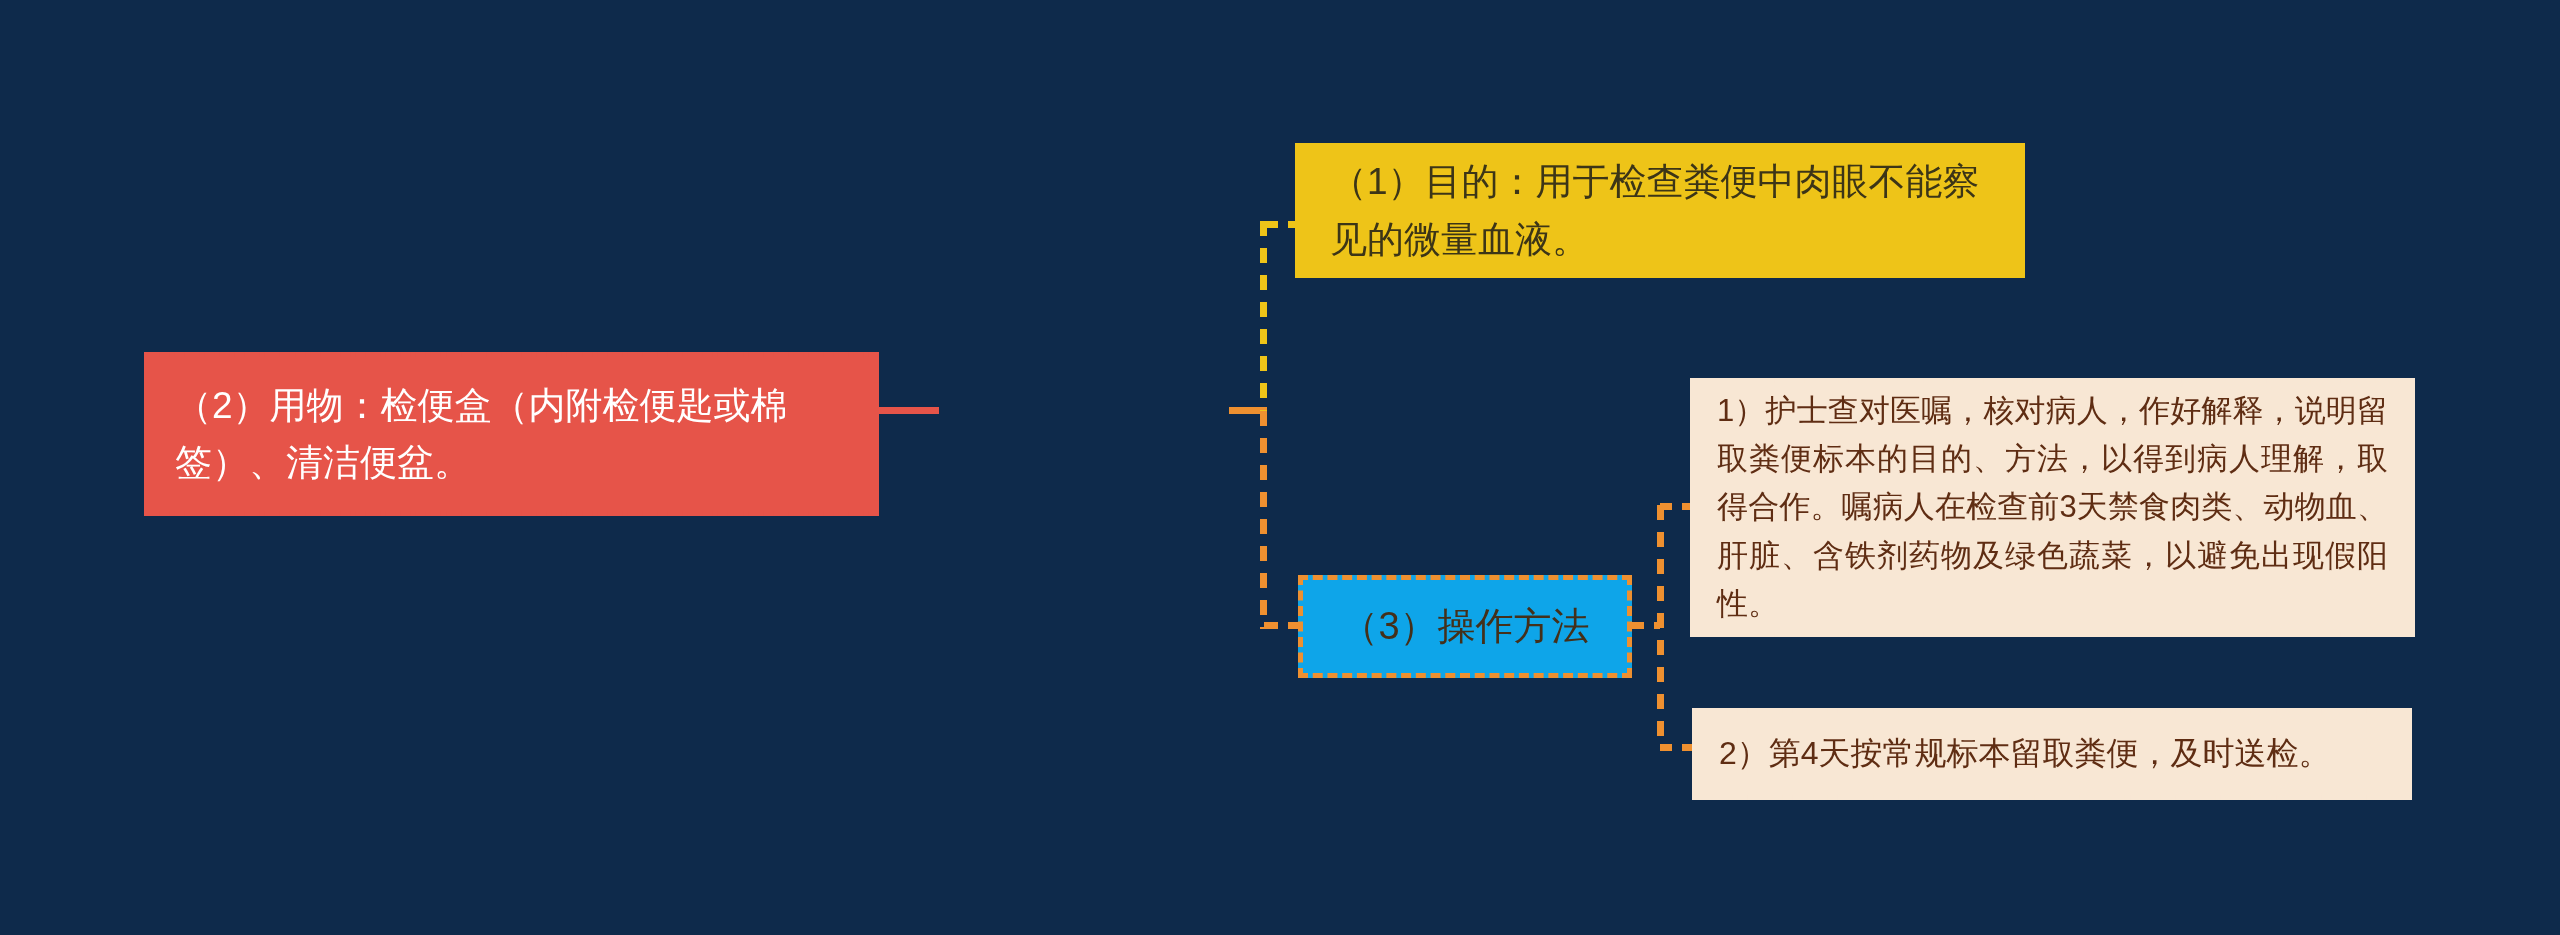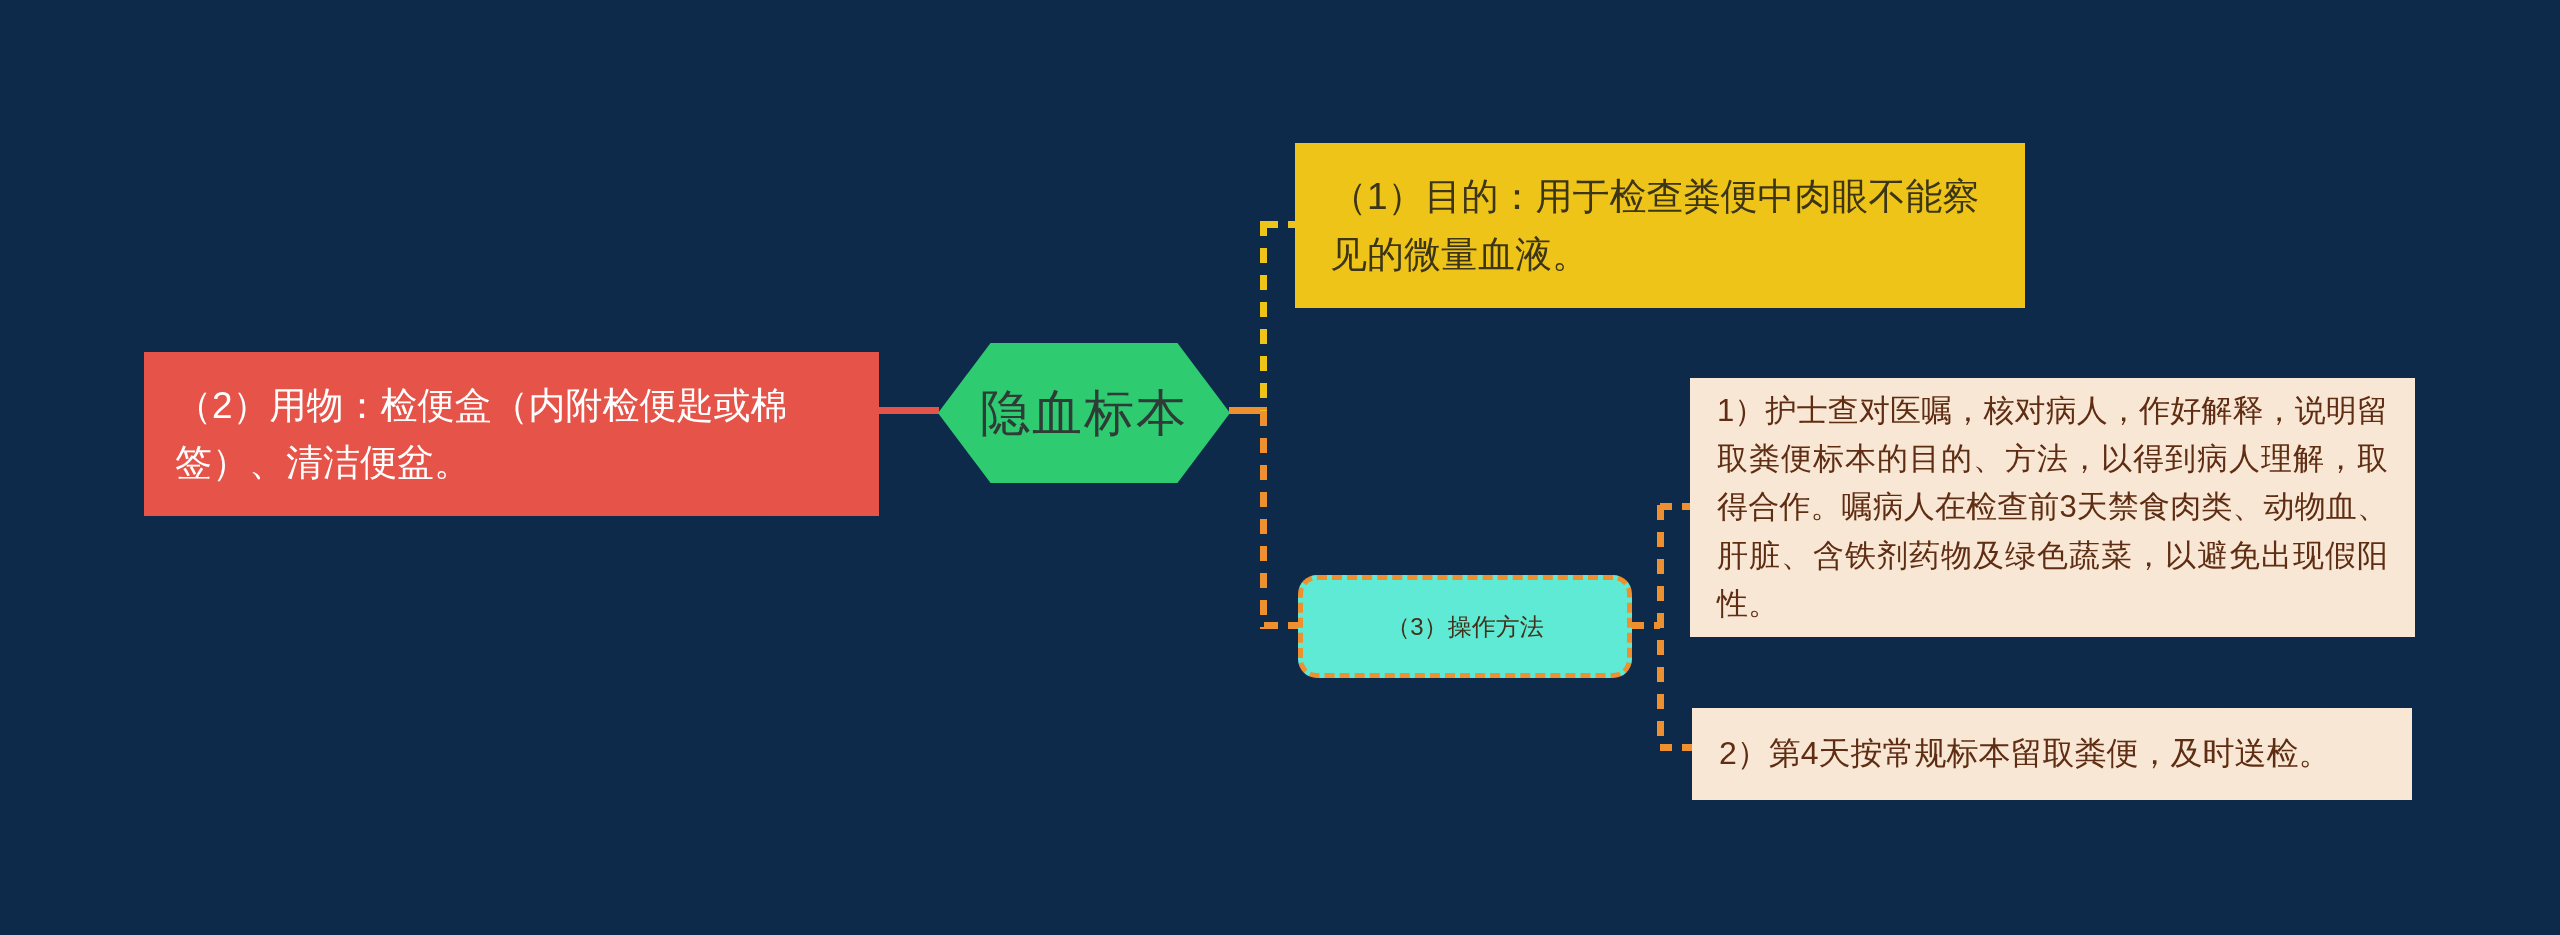--- a/index.html
+++ b/index.html
@@ -11,28 +11,28 @@
     position:absolute;box-sizing:border-box;display:flex;align-items:center;
     border:5px dashed;background-clip:padding-box;
   }
   .node span{display:block;}
   .node-supplies{
     left:144px;top:331px;width:735px;height:164px;
     background:#e65449;border-color:#e65449;color:#ffffff;
     font-size:37px;line-height:1.55;padding:1px 26px;margin-top:21px;
   }
   .node-purpose{
-    left:1295px;top:143px;width:730px;height:165px;
+    left:1295px;top:143px;width:730px;height:135px;
     background:#eec418;border-color:#eec418;color:#3c3517;
     font-size:37px;line-height:1.55;padding:6px 30px;
   }
   .node-method{
     left:1298px;top:575px;width:334px;height:103px;
-    background:#5eead4;border-color:#ee9030;color:#44301a;
-    font-size:24px;justify-content:center;text-align:center;border-radius:19px;
+    background:#0ea5e9;border-color:#ee9030;color:#44301a;
+    font-size:38px;justify-content:center;text-align:center;
   }
   .node-step1{
     left:1690px;top:378px;width:725px;height:259px;
     background:#f8e7d4;border-color:#f8e7d4;color:#5f2d13;
     font-size:31px;line-height:1.55;padding:18px 22px;text-align:justify;
   }
   .node-step2{
     left:1692px;top:708px;width:720px;height:92px;
     background:#f8e7d4;border-color:#f8e7d4;color:#5f2d13;
     font-size:32px;padding:0 22px;
@@ -76,23 +76,20 @@
   <div class="line h-dash-orange-bl"></div>
   <div class="line h-dash-orange-r1"></div>
   <div class="line v-dash-orange-right"></div>
   <div class="line h-dash-orange-r2"></div>
   <div class="line h-dash-orange-r3"></div>
 
   <div class="node node-supplies">
     <span>（2）用物：检便盒（内附检便匙或棉签）、清洁便盆。</span>
   </div>
 
-  <div class="hexagon">
-    <span>隐血标本</span>
-  </div>
 
   <div class="node node-purpose">
     <span>（1）目的：用于检查粪便中肉眼不能察见的微量血液。</span>
   </div>
 
   <div class="node node-method">
     <span>（3）操作方法</span>
   </div>
 
   <div class="node node-step1">

